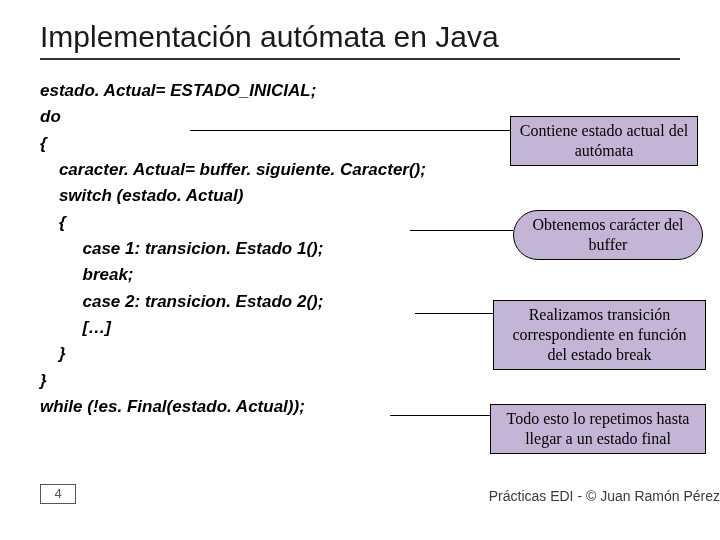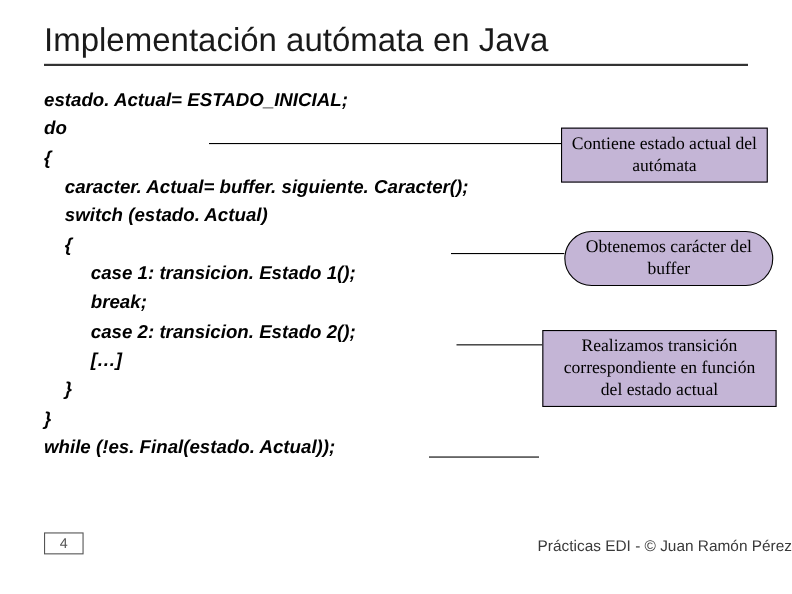--- a/index.html
+++ b/index.html
@@ -114,19 +114,22 @@
   <div class="connector conn2"></div>
   <div class="connector conn3"></div>
   <div class="connector conn4"></div>
 
   <div class="callout c1">Contiene estado
 actual del autómata</div>
   <div class="callout c2">Obtenemos carácter
 del buffer</div>
   <div class="callout c3">Realizamos transición
 correspondiente en
-función del estado actual</div>
+función del estado break</div>
+  <div class="callout c4">Todo esto lo repetimos
+hasta llegar a un
+estado final</div>
 
   <div class="footer">
     <div class="pagebox">4</div>
     <div class="footertext">Prácticas EDI - © Juan Ramón Pérez</div>
   </div>
 </div>
 
 </body></html>

